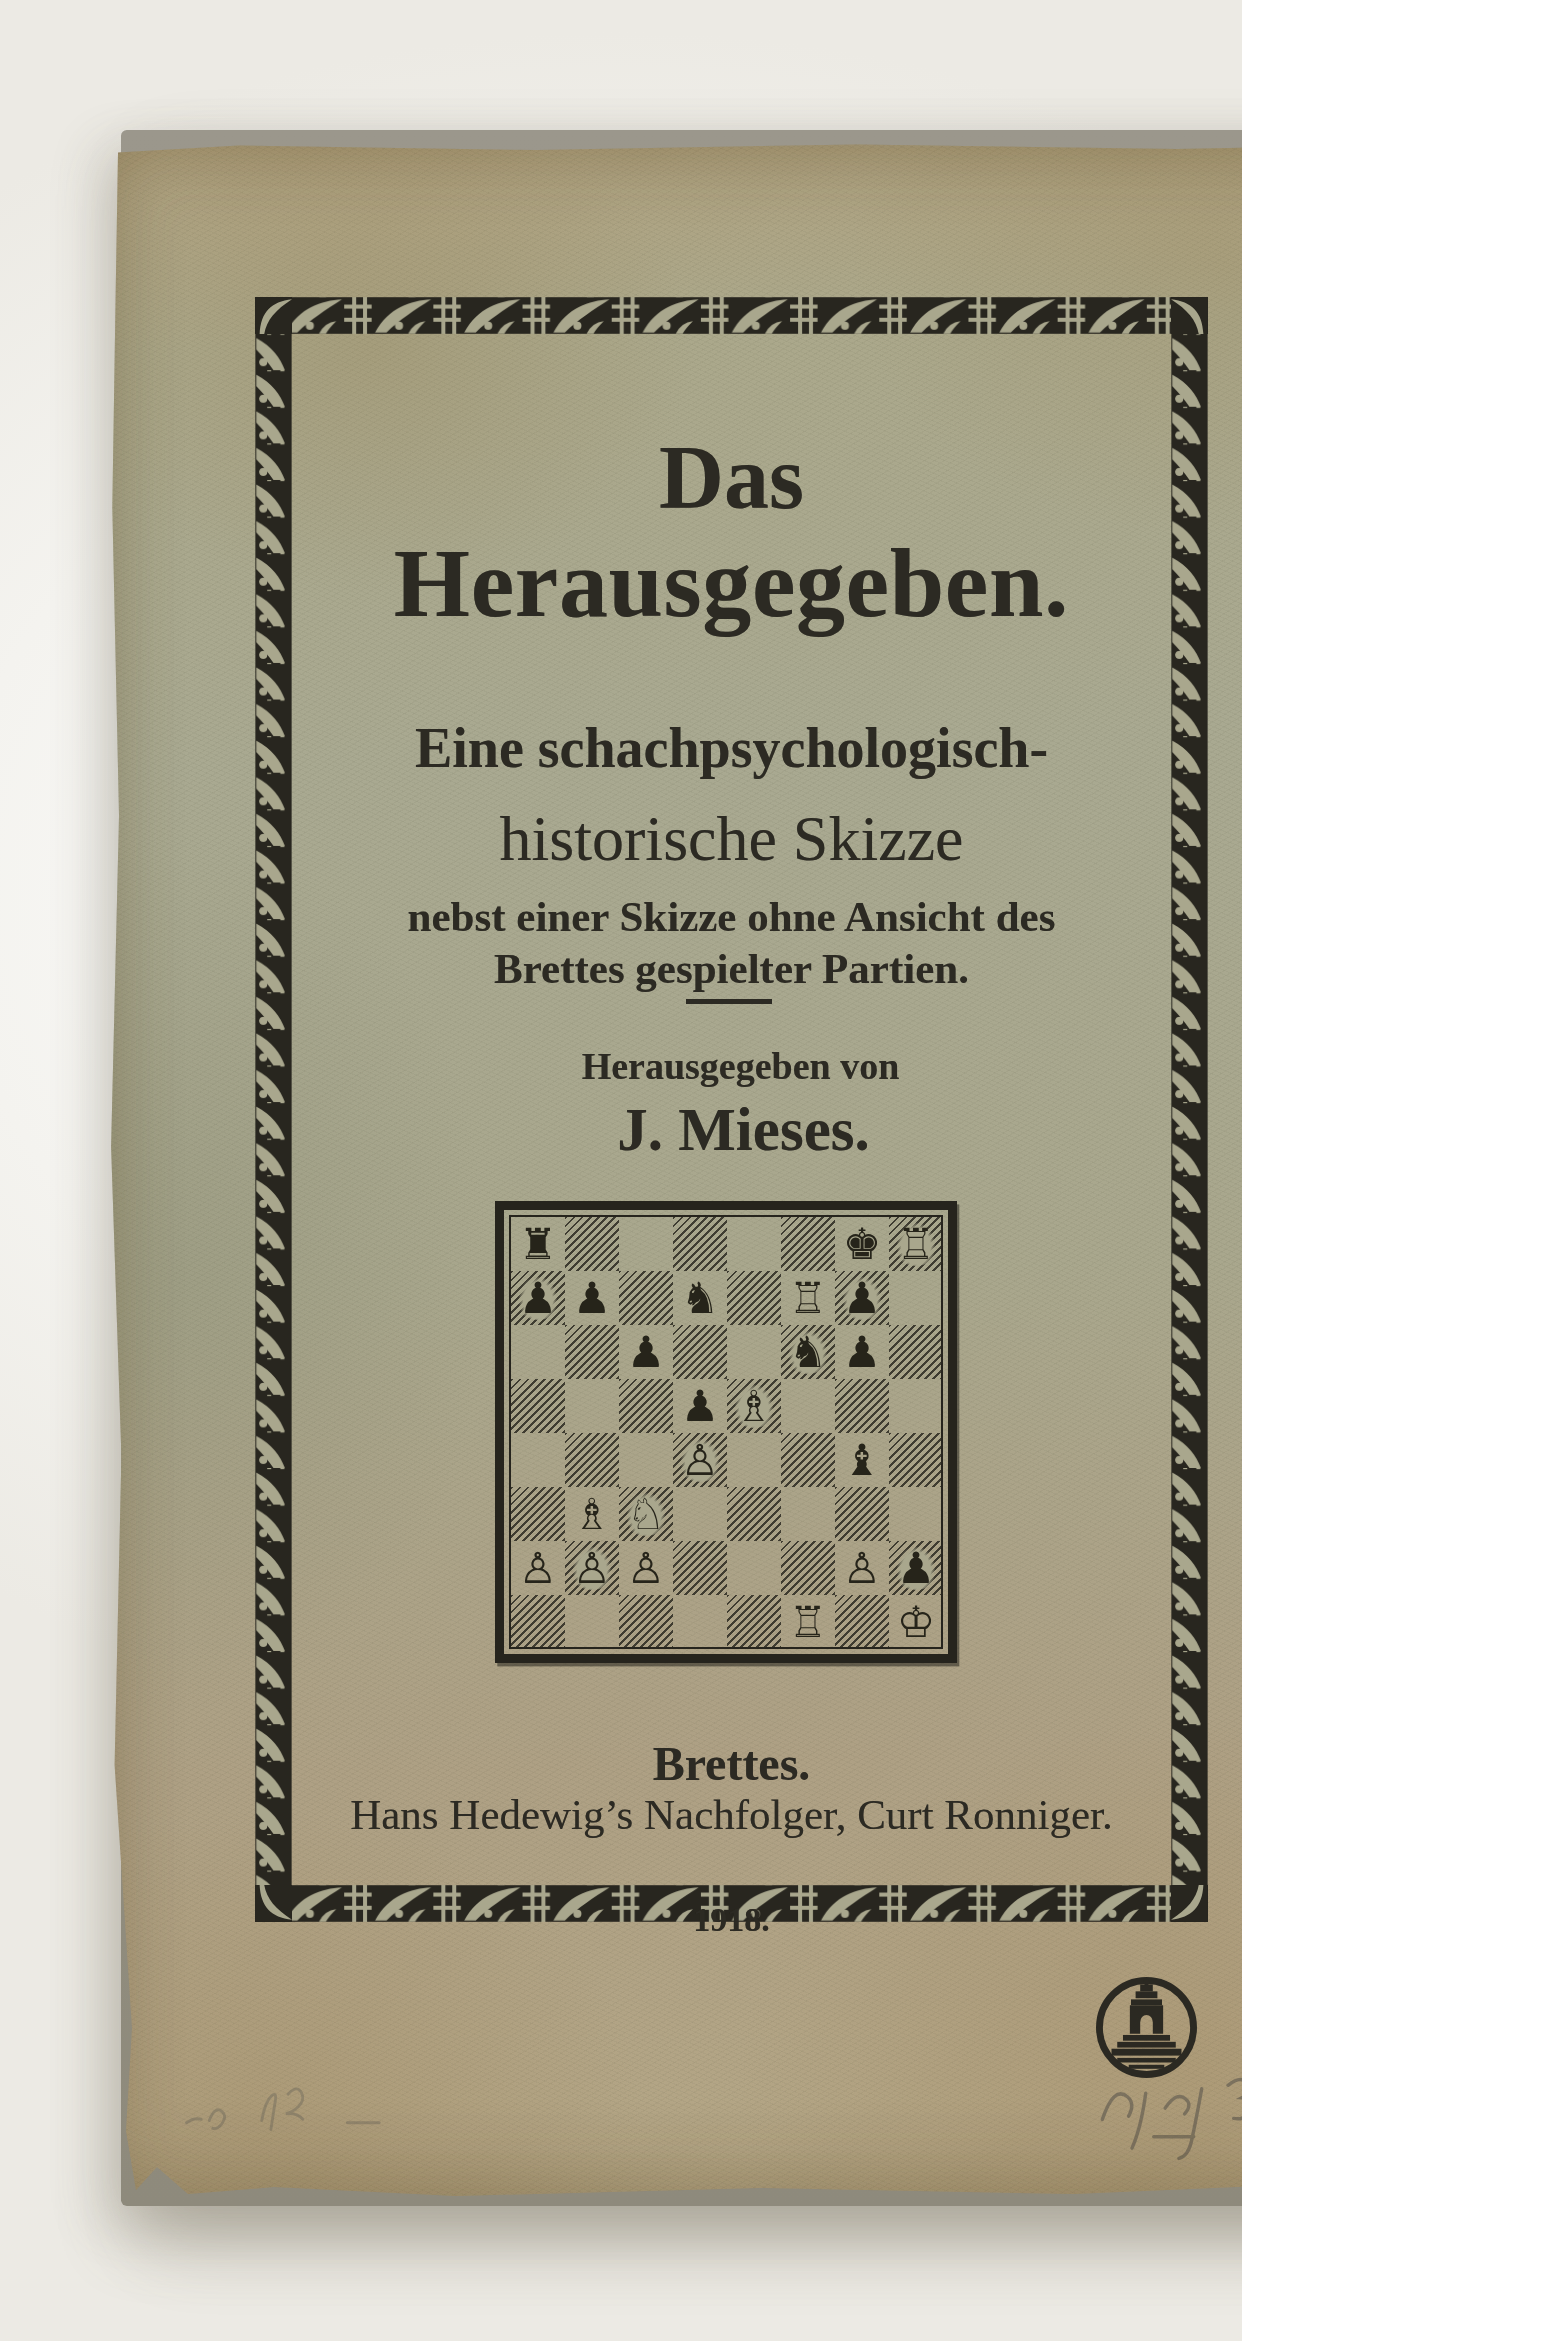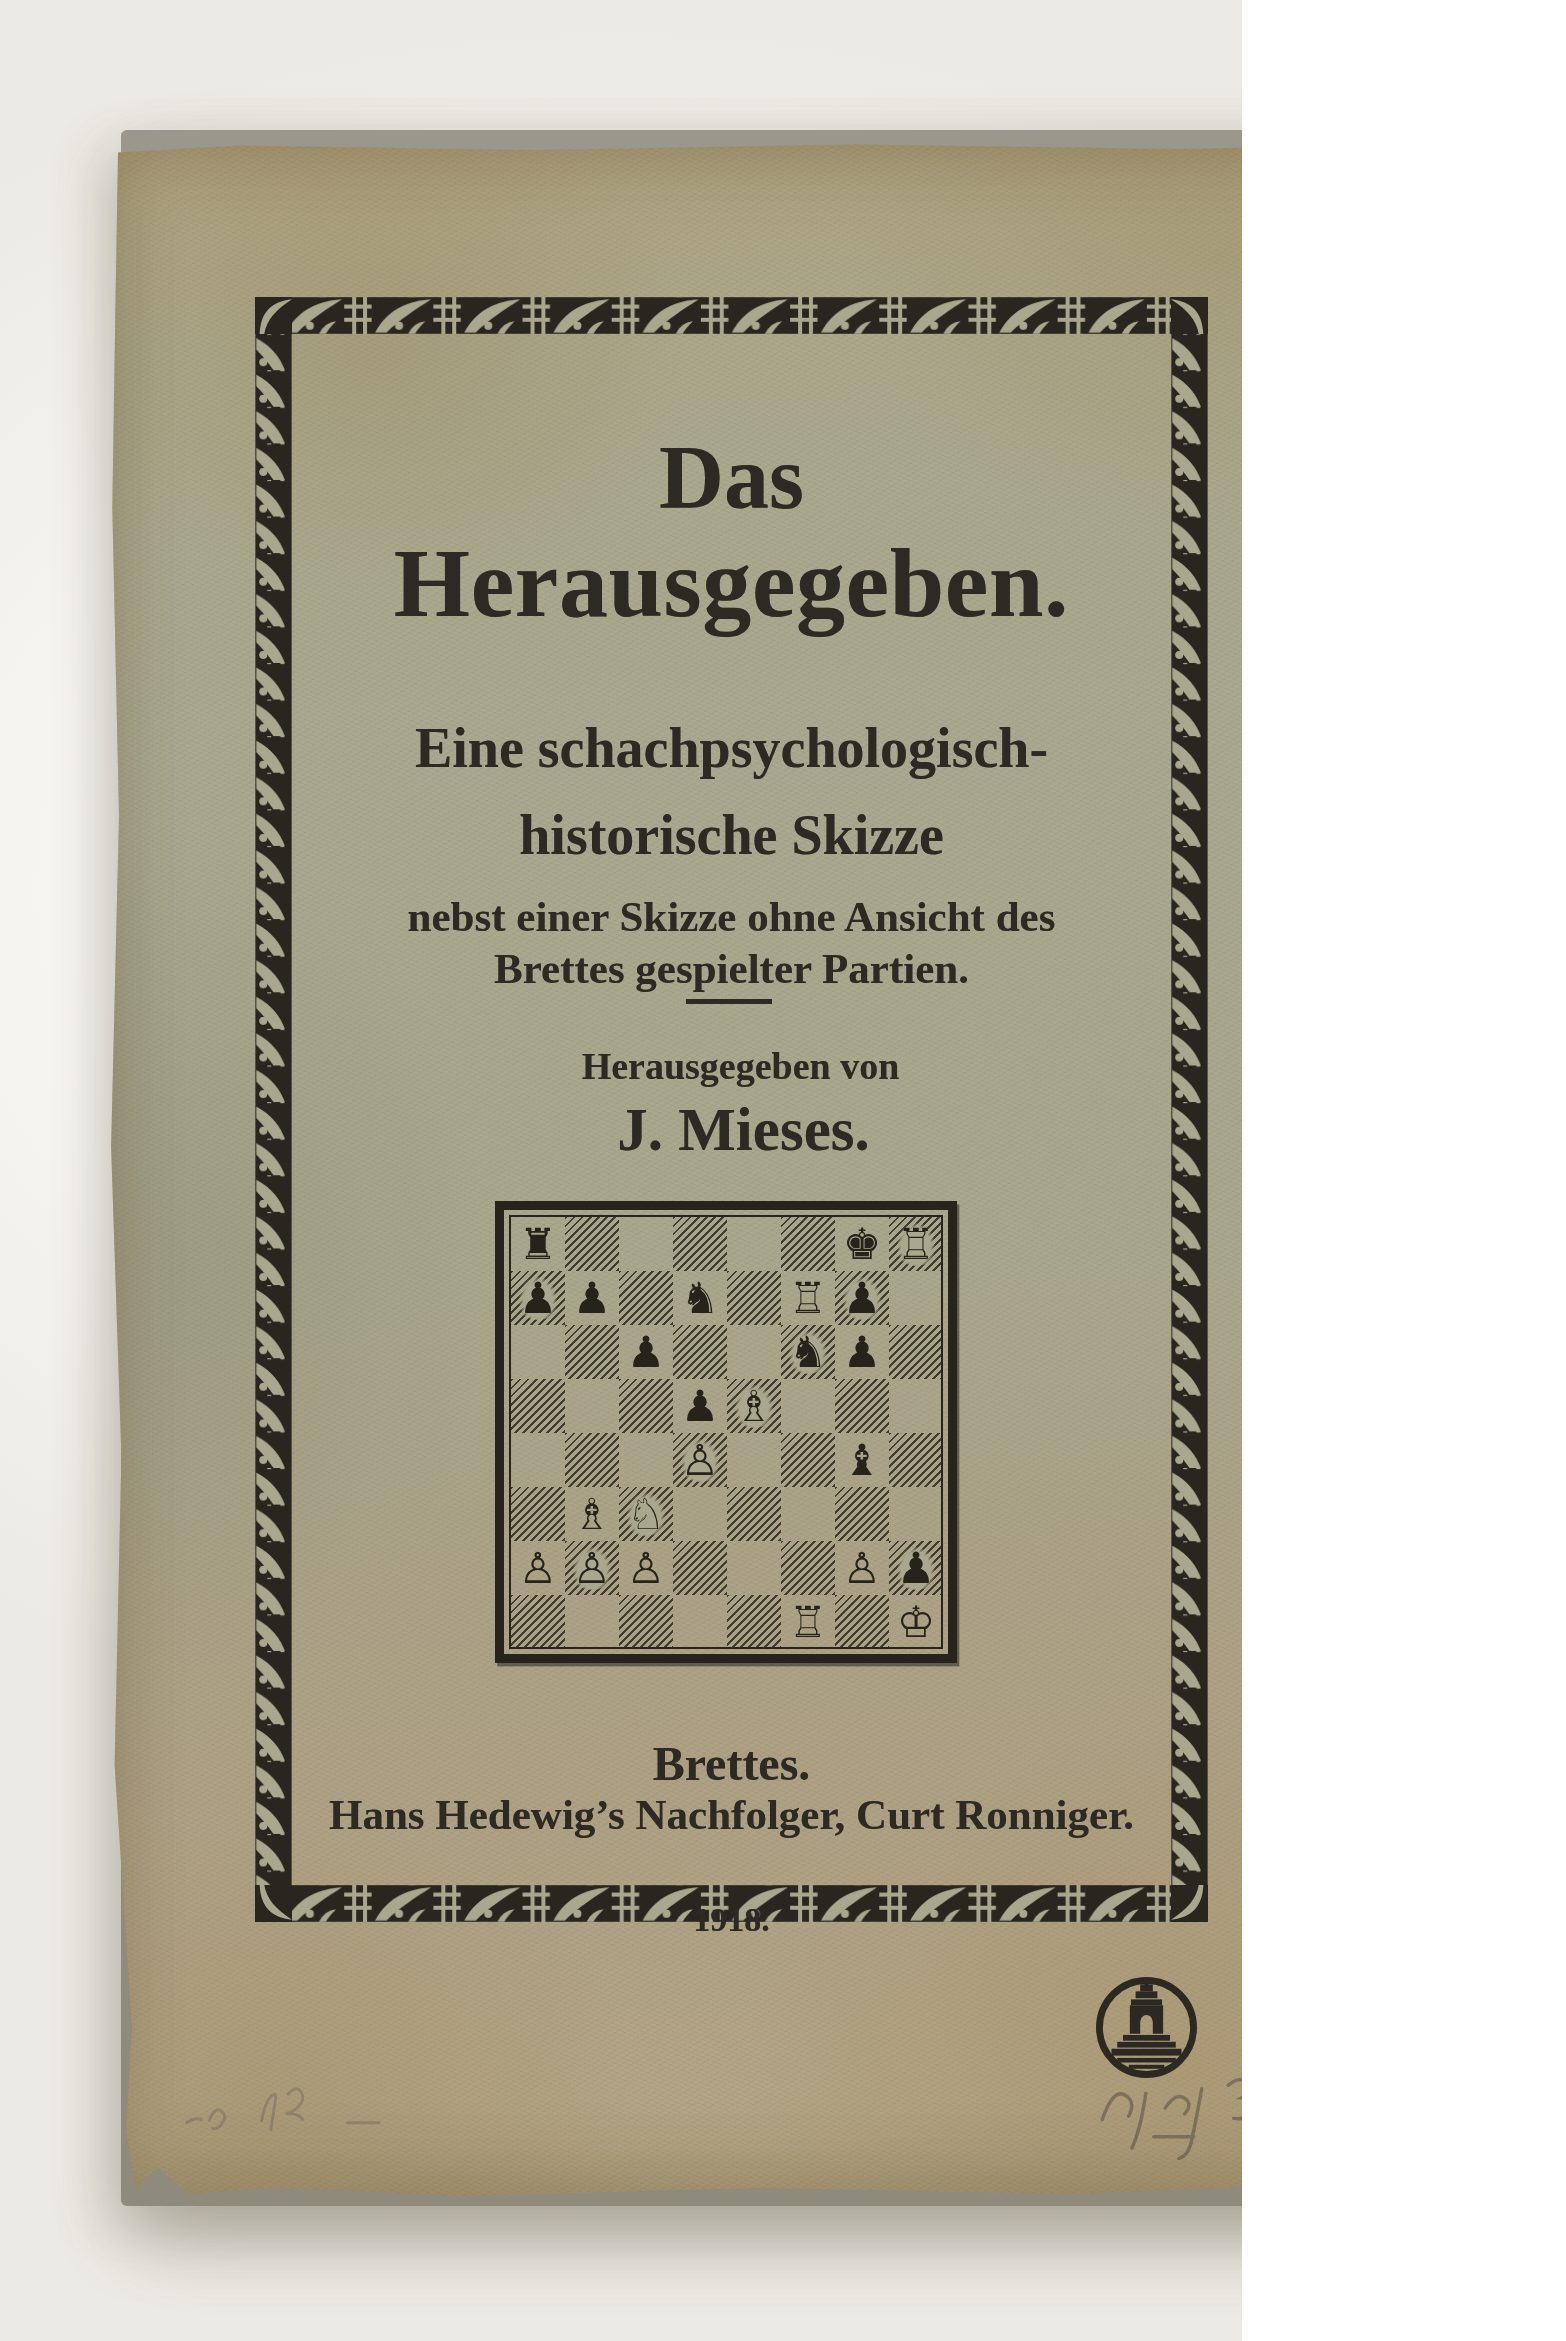--- a/index.html
+++ b/index.html
@@ -32,27 +32,27 @@
   }
   .cover::after{ 
     content:"";position:absolute;inset:0;pointer-events:none;
     box-shadow:inset 0 0 80px rgba(104,86,46,.25), inset -19.4px -25px 74px rgba(84,64,32,.16), inset 15px 11.4px 63px rgba(104,88,48,.14);
   }
   .ink{color:#2c2a23;text-shadow:0 0 0.6px rgba(44,42,35,.45);}
   .centered{position:absolute;left:153px;width:953px;text-align:center;}
   .pretitle{top:292px;font-size:90px;font-weight:bold;line-height:1;}
   .title{top:393px;font-size:98px;font-weight:bold;line-height:1;letter-spacing:0.6px;}
   .subtitle1{top:579px;font-size:56px;font-weight:bold;line-height:1;}
-  .subtitle2{top:666px;font-size:56px;font-weight:bold;line-height:1;}
+  .subtitle2{top:666px;font-size:64px;font-weight:normal;line-height:1;}
   .addendum{top:750px;font-size:43px;font-weight:bold;line-height:1.22;}
   .divider{position:absolute;left:584px;top:858px;width:86px;height:5.1px;background:#2c2a23;}
   .editor-label{top:903px;font-size:38px;font-weight:bold;padding-left:9px;}
   .editor-name{top:954px;font-size:61px;font-weight:bold;padding-left:12px;}
   .imprint-city{top:1595px;font-size:48px;font-weight:bold;}
-  .imprint-publisher{top:1649px;font-size:43px;font-weight:bold;}
+  .imprint-publisher{top:1649px;font-size:43px;font-weight:normal;}
   .imprint-year{top:1760px;font-size:34px;font-weight:bold;}
 
   
   .band{position:absolute;}
   .band-top{left:153px;top:156px;width:953px;height:37px;}
   .band-bottom{left:153px;top:1744px;width:953px;height:37px;}
   .band-left{left:153px;top:156px;width:37px;height:1625px;}
   .band-right{left:1069px;top:156px;width:37px;height:1625px;}
   .corner{position:absolute;width:37px;height:37px;}
 

